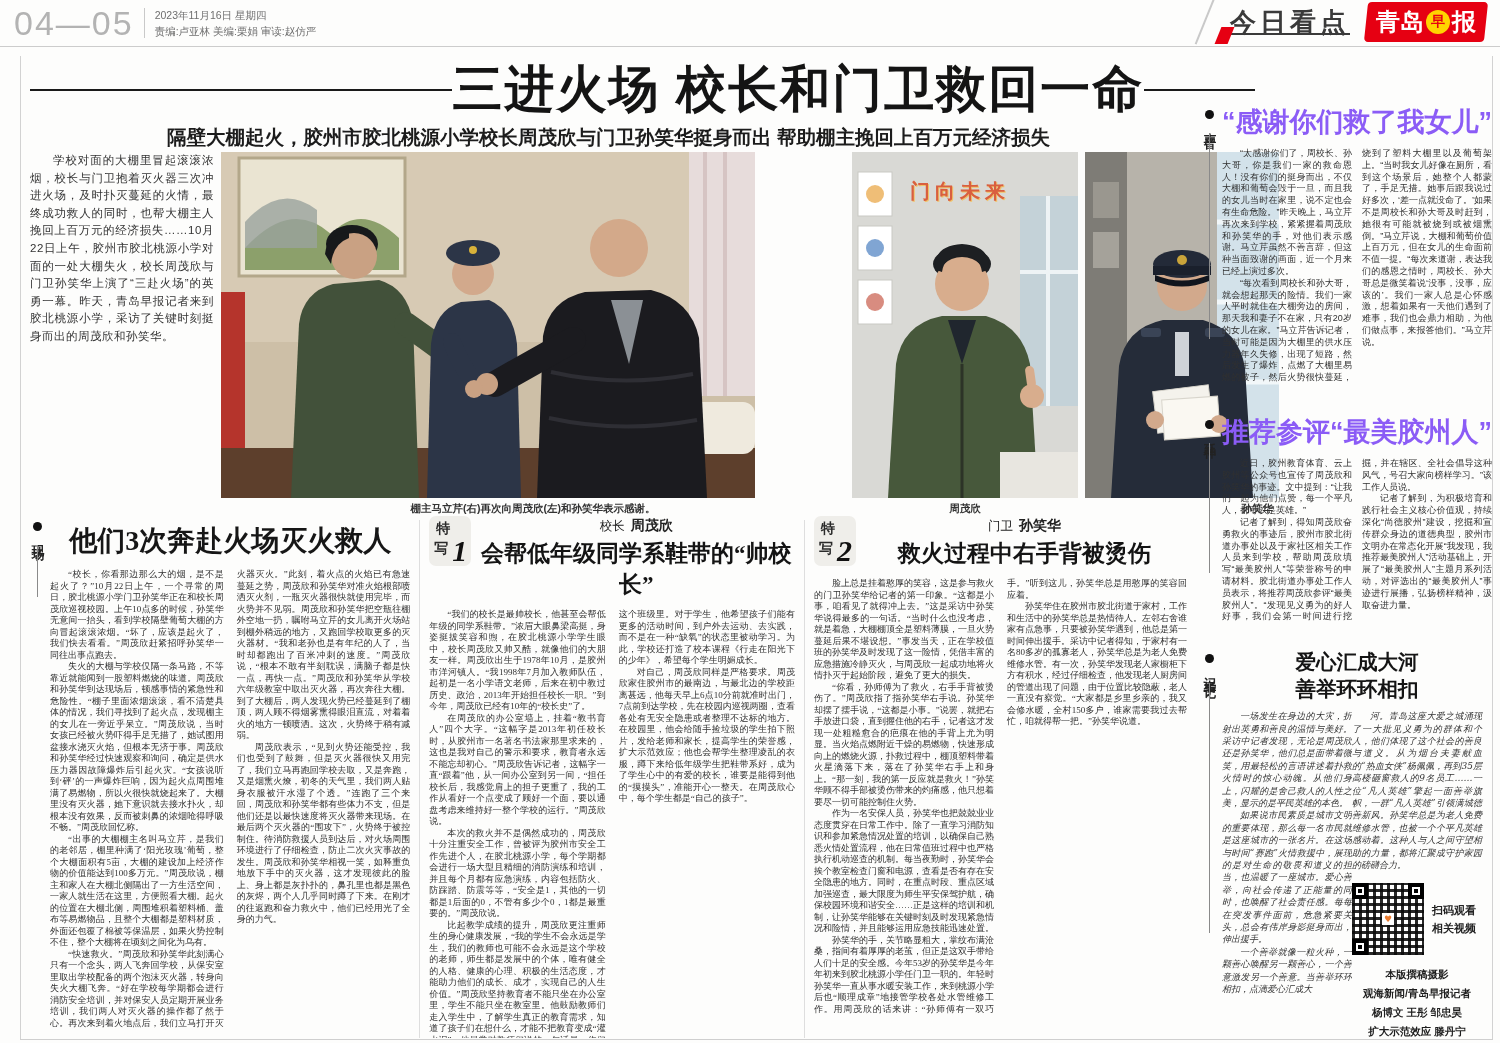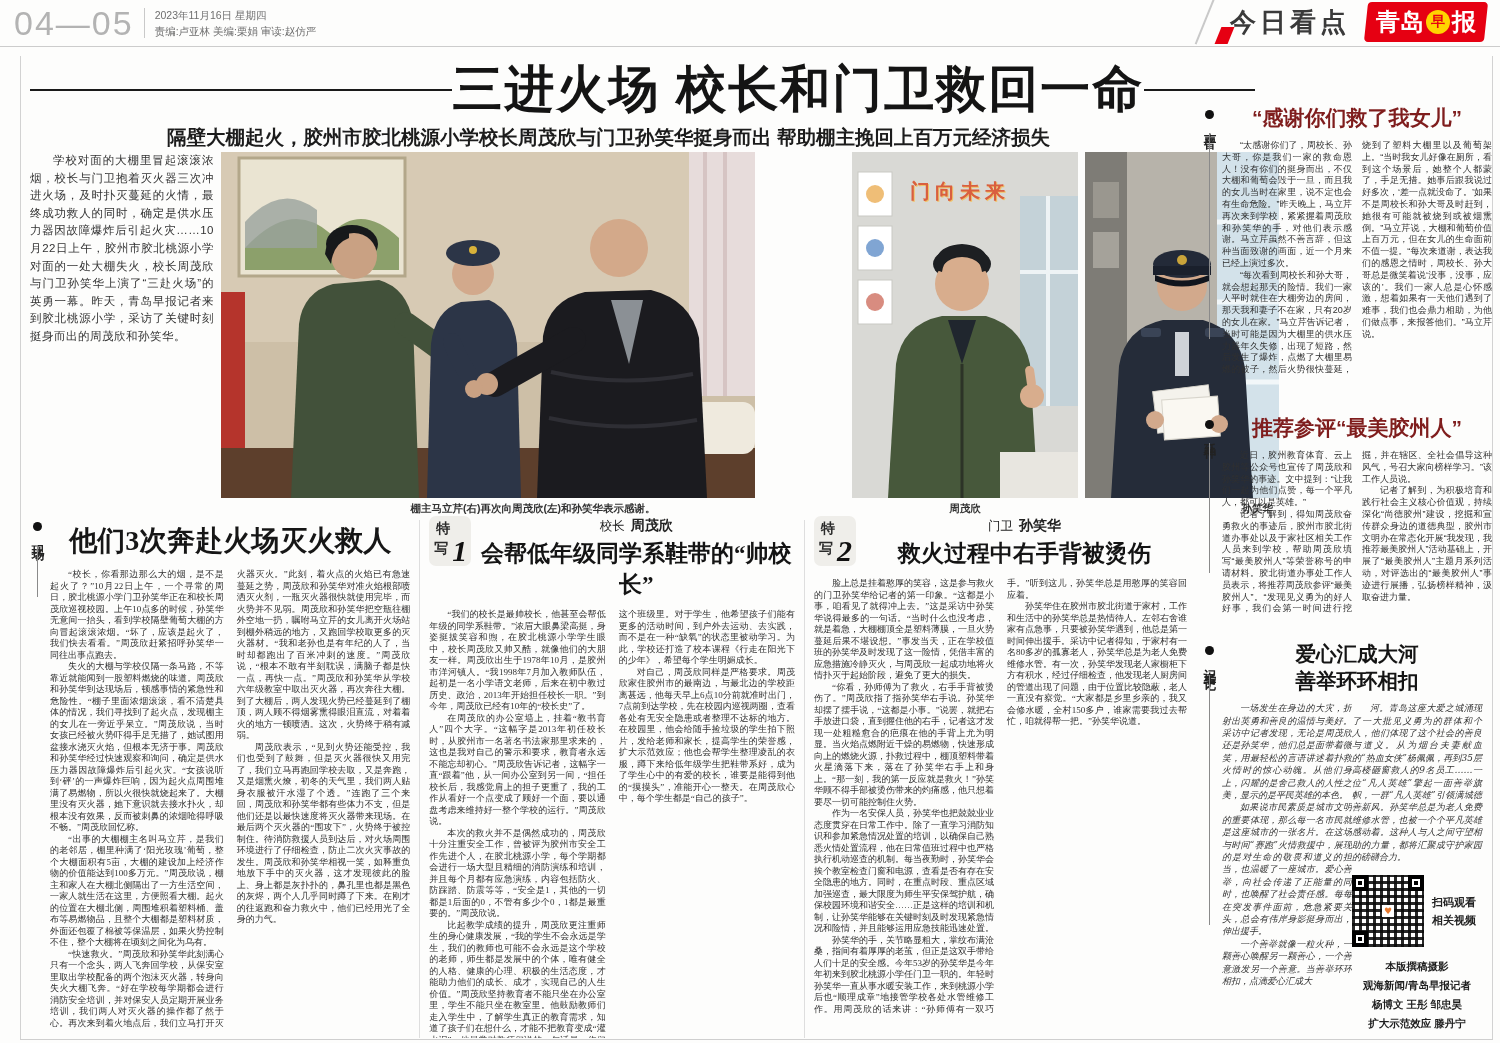--- a/index.html
+++ b/index.html
@@ -9,21 +9,21 @@
     overflow:hidden;
   }
   
   .top-bar{position:absolute;top:0;left:0;width:1500px;height:46px;display:flex;align-items:center;padding:0;box-sizing:border-box;}
   .page-num{font-size:34px;color:#b3b3b3;letter-spacing:2px;margin-left:14px;font-weight:400;}
   .top-divider{width:1px;height:30px;background:#c9c9c9;margin:0 10px;}
   .date-staff{font-size:10.5px;color:#6f6f6f;line-height:1.55;}
   .focus-wrap{margin-left:auto;position:relative;display:flex;align-items:center;gap:16px;padding:4px 14px 6px 46px;}
   .slash-line{position:absolute;left:20px;top:-2px;width:2px;height:50px;background:#c9c9c9;transform:rotate(22deg);}
   .red-slash{position:absolute;left:34px;bottom:4px;width:13px;height:17px;background:#e60012;transform:skewX(-22deg);}
-  .focus-label{font-size:26px;font-weight:900;color:#3a3a3a;letter-spacing:4px;}
+  .focus-label{font-size:26px;font-weight:900;color:#3a3a3a;letter-spacing:4px;text-decoration:underline;}
   .masthead{background:#e60012;color:#fff;font-weight:900;font-size:24px;padding:4px 10px;border-radius:4px;transform:skewX(-6deg);display:flex;align-items:center;gap:2px;}
   .masthead span{transform:skewX(6deg);display:inline-block;}
   .sun{width:24px;height:24px;border-radius:50%;background:#ffd400;color:#e60012;font-size:14px;font-weight:900;display:flex;align-items:center;justify-content:center;transform:skewX(6deg);}
   .rule-top{position:absolute;top:46px;left:0;width:1500px;height:1px;background:#cccccc;}
   .border-left{position:absolute;left:20px;top:56px;width:1px;height:984px;background:#d2d2d2;}
   .border-right{position:absolute;left:1492px;top:56px;width:1px;height:984px;background:#d2d2d2;}
   .border-bottom{position:absolute;left:20px;top:1039px;width:1473px;height:1px;background:#cfcfcf;}
   
   .lead-row{position:absolute;top:56px;left:30px;width:1225px;display:flex;align-items:center;}
   .hl{height:2px;background:#1a1a1a;}
@@ -63,26 +63,26 @@
   .badge-bottom{position:absolute;left:5px;top:24px;font-size:14px;font-weight:700;}
   .badge-num{position:absolute;right:4px;bottom:-2px;font-size:30px;font-weight:900;font-style:italic;color:#111;}
   .feat-titles{flex:1;text-align:center;}
   .eyebrow{font-size:12.5px;color:#222;margin-top:1px;}
   .eyebrow b{font-size:14px;margin-left:6px;}
   .feat-title{font-size:23px;font-weight:900;color:#141414;margin-top:3px;}
   .feat-body{height:452px;}
   
   .sidebar{position:absolute;left:1202px;top:104px;width:290px;}
   .side-sec{position:relative;padding-left:20px;box-sizing:border-box;}
-  .side-title{margin:0;text-align:center;font-size:21px;font-weight:900;color:#7f1d1d;}
+  .side-title{margin:0;text-align:center;font-size:27px;font-weight:900;color:#8b5cf6;}
   .cols2v{column-count:2;column-gap:10px;column-fill:auto;text-align:justify;font-size:9px;line-height:11.8px;color:#303030;margin-top:8px;}
   .cols2v p{margin:0;text-indent:2em;}
   .voice-body{height:246px;}
   .extend-body{height:172px;}
-  .sec-extend{margin-top:28px;}
+  .sec-extend{margin-top:20px;}
   .sec-notes{margin-top:18px;}
   .notes-title{text-align:center;font-size:20.5px;font-weight:900;line-height:1.32;color:#141414;}
   .note-cols{display:flex;margin-top:8px;}
   .ncol{width:calc((100% - 10px)/2);font-family:"DejaVu Serif","Liberation Serif",serif;font-style:italic;font-size:9px;line-height:12.4px;text-align:justify;color:#333;}
   .ncol p{margin:0;text-indent:2em;}
   .ncol1{max-height:352px;overflow:hidden;}
   .qr-row{display:flex;align-items:center;gap:8px;margin:12px 0 10px;}
   .qr{position:relative;width:72px;height:72px;flex:none;background-color:#fff;
       background-image:repeating-linear-gradient(90deg,rgba(10,10,10,.88) 0 3px,transparent 3px 7px),
                        repeating-linear-gradient(0deg,rgba(10,10,10,.88) 0 3px,transparent 3px 7px);}
@@ -121,21 +121,21 @@
 
 <div class="lead-row">
   <div class="hl hl-left"></div>
   <h1>三进火场 校长和门卫救回一命</h1>
   <div class="hl hl-right"></div>
 </div>
 <p class="deck">隔壁大棚起火，胶州市胶北桃源小学校长周茂欣与门卫孙笑华挺身而出 帮助棚主挽回上百万元经济损失</p>
 
 <div class="photo-strip">
   <div class="intro">
-    <p>学校对面的大棚里冒起滚滚浓烟，校长与门卫抱着灭火器三次冲进火场，及时扑灭蔓延的火情，最终成功救人的同时，确定是供水压力器因故障爆炸后引起火灾……10月22日上午，胶州市胶北桃源小学对面的一处大棚失火，校长周茂欣与门卫孙笑华上演了“三赴火场”的英勇一幕。昨天，青岛早报记者来到胶北桃源小学，采访了关键时刻挺身而出的周茂欣和孙笑华。</p>
+    <p>学校对面的大棚里冒起滚滚浓烟，校长与门卫抱着灭火器三次冲进火场，及时扑灭蔓延的火情，最终成功救人的同时，也帮大棚主人挽回上百万元的经济损失……10月22日上午，胶州市胶北桃源小学对面的一处大棚失火，校长周茂欣与门卫孙笑华上演了“三赴火场”的英勇一幕。昨天，青岛早报记者来到胶北桃源小学，采访了关键时刻挺身而出的周茂欣和孙笑华。</p>
   </div>
 
   <figure style="width:624px;">
     <svg width="534" height="346" viewBox="0 0 534 346">
       <rect x="0" y="0" width="534" height="346" fill="#cdbfa7"></rect>
       <rect x="0" y="0" width="534" height="190" fill="#d7cab4"></rect>
       <rect x="18" y="6" width="166" height="118" fill="#eae4d2" stroke="#b3a78a" stroke-width="3"></rect>
       <path d="M24,96 Q70,46 110,82 Q140,50 178,86 L178,118 L24,118 Z" fill="#8ca06b"></path>
       <path d="M24,70 Q60,30 96,58 L96,96 L24,96 Z" fill="#9aa39e" opacity="0.8"></path>
       <rect x="468" y="0" width="66" height="244" fill="#e7dcdb"></rect>

